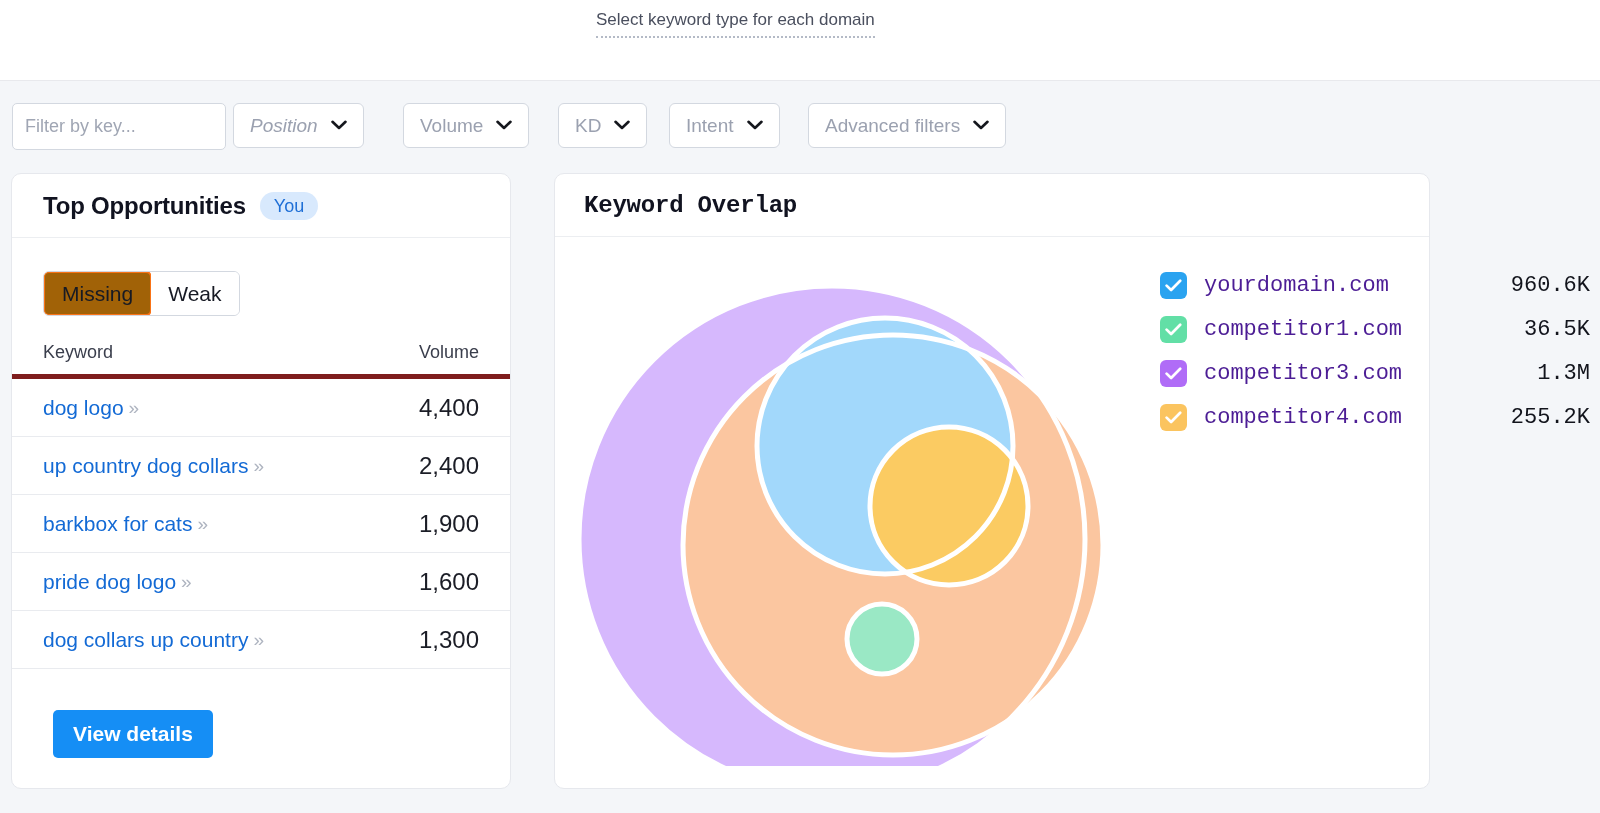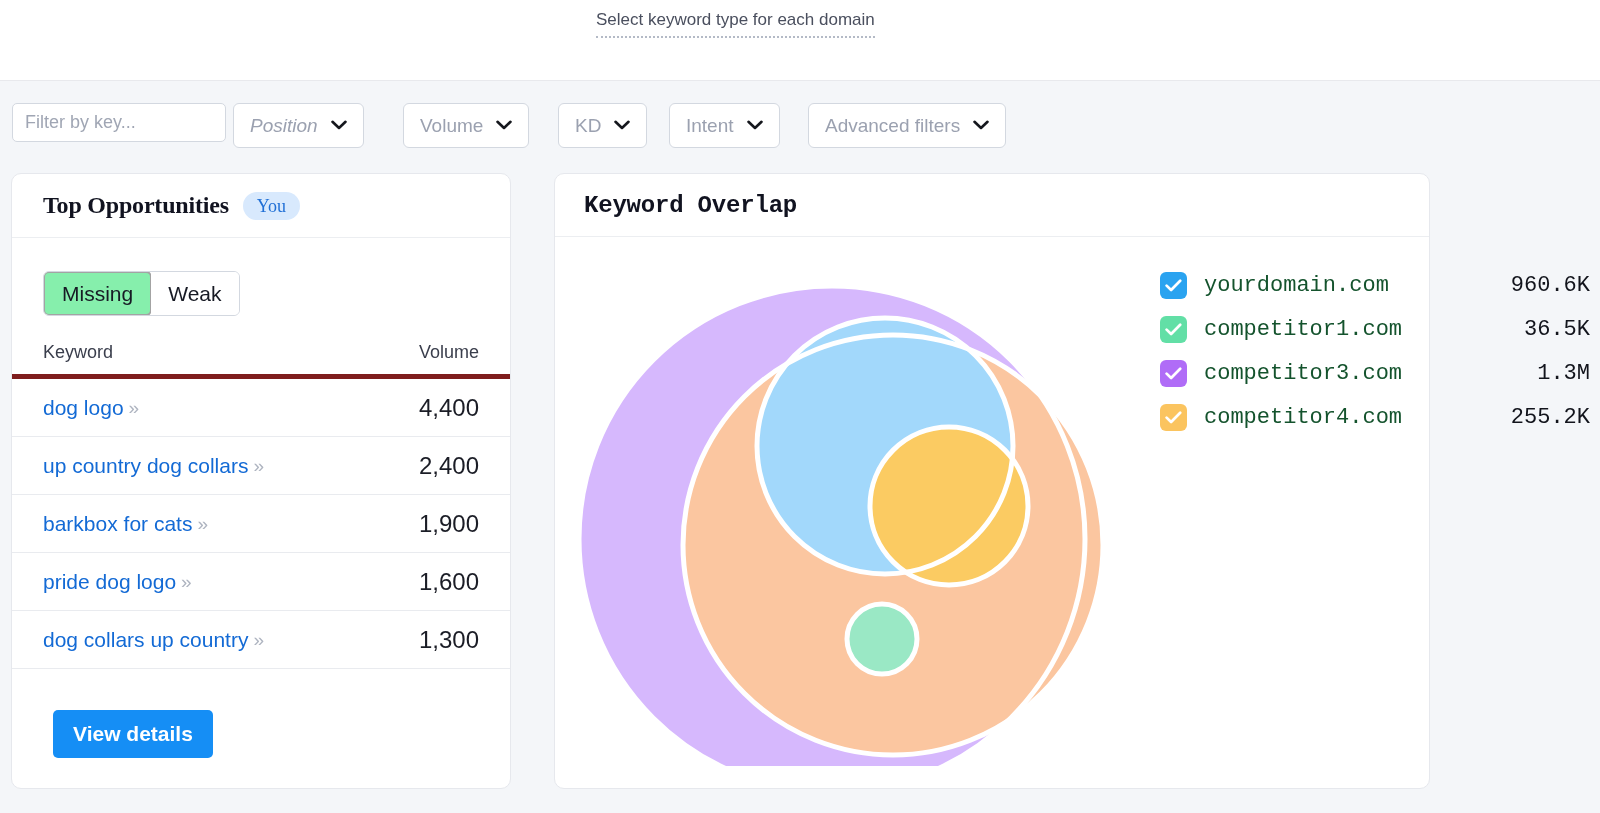--- a/index.html
+++ b/index.html
@@ -58,21 +58,21 @@
   }
 
   
   .filterbar {
     position: absolute; left: 0; top: 81px; width: 1600px; height: 88px;
     background: #f4f6f9;
   }
   .search-wrap {
     position: absolute; left: 12px; top: 22px;
     display: flex; align-items: stretch;
-    width: 214px; height: 39px;
+    width: 214px; height: 47px;
     border: 1px solid #d3d8e0;
     border-radius: 5px;
     background: #ffffff;
     overflow: hidden;
   }
   .search-input {
     flex: 1 1 auto; border: none; outline: none;
     padding: 0 12px; font-size: 18px; color: #3c4050;
     font-family: "Liberation Sans", sans-serif;
     background: transparent;
@@ -107,21 +107,20 @@
   .card-right { left: 554px; top: 173px; width: 876px; height: 616px; font-family: Liberation Mono, monospace; }
 
   .card-title {
     font-size: 24px; font-weight: bold; color: #111320;
     letter-spacing: -0.2px;
   }
   .left-head {
     position: absolute; left: 0; top: 0; width: 100%; height: 64px;
     display: flex; align-items: center; padding-left: 31px; gap: 14px;
     border-bottom: 1px solid #eceef1;
-    font-family: Liberation Serif, serif;
   }
   .badge-you {
     font-size: 18px; color: #1f6fd6;
     background: #d8e9fd;
     border-radius: 20px;
     padding: 5px 14px;
     line-height: 1;
   }
 
   .seg {
@@ -133,22 +132,22 @@
     overflow: hidden;
   }
   .seg .seg-btn {
     display: flex; align-items: center; justify-content: center;
     padding: 0 17px; font-size: 21px; color: #171a24;
     background: #ffffff; cursor: pointer;
     border-right: 1px solid #d3d8e0;
   }
   .seg .seg-btn:last-child { border-right: none; }
   .seg .seg-btn.active {
-    background: #86efac;
-    border: 2px solid #a3a3a3;
+    background: #a16207;
+    border: 2px solid #f97316;
     border-radius: 6px;
     margin: -1px;
   }
 
   .kw-table { position: absolute; left: 0; top: 168px; width: 100%; }
   .kw-head {
     display: flex; align-items: flex-end;
     padding: 0 31px 11px 31px;
     border-bottom: 5px solid #7f1d1d;
   }
@@ -189,21 +188,21 @@
   .legend-row {
     display: flex; align-items: center; height: 44px;
   }
   .lg-check {
     width: 27px; height: 27px; border-radius: 6px;
     display: flex; align-items: center; justify-content: center;
     flex: 0 0 auto;
   }
   .lg-check svg { display: block; }
   .lg-label {
-    margin-left: 17px; font-size: 22px; color: #14532d;
+    margin-left: 17px; font-size: 22px; color: #4c1d95;
     flex: 1 1 auto; white-space: nowrap;
   }
   .lg-value { font-size: 22px; color: #12141c; text-align: right; }
 </style>
 </head>
 <body>
 
 <div class="page">
 
   <div class="tabstrip">

